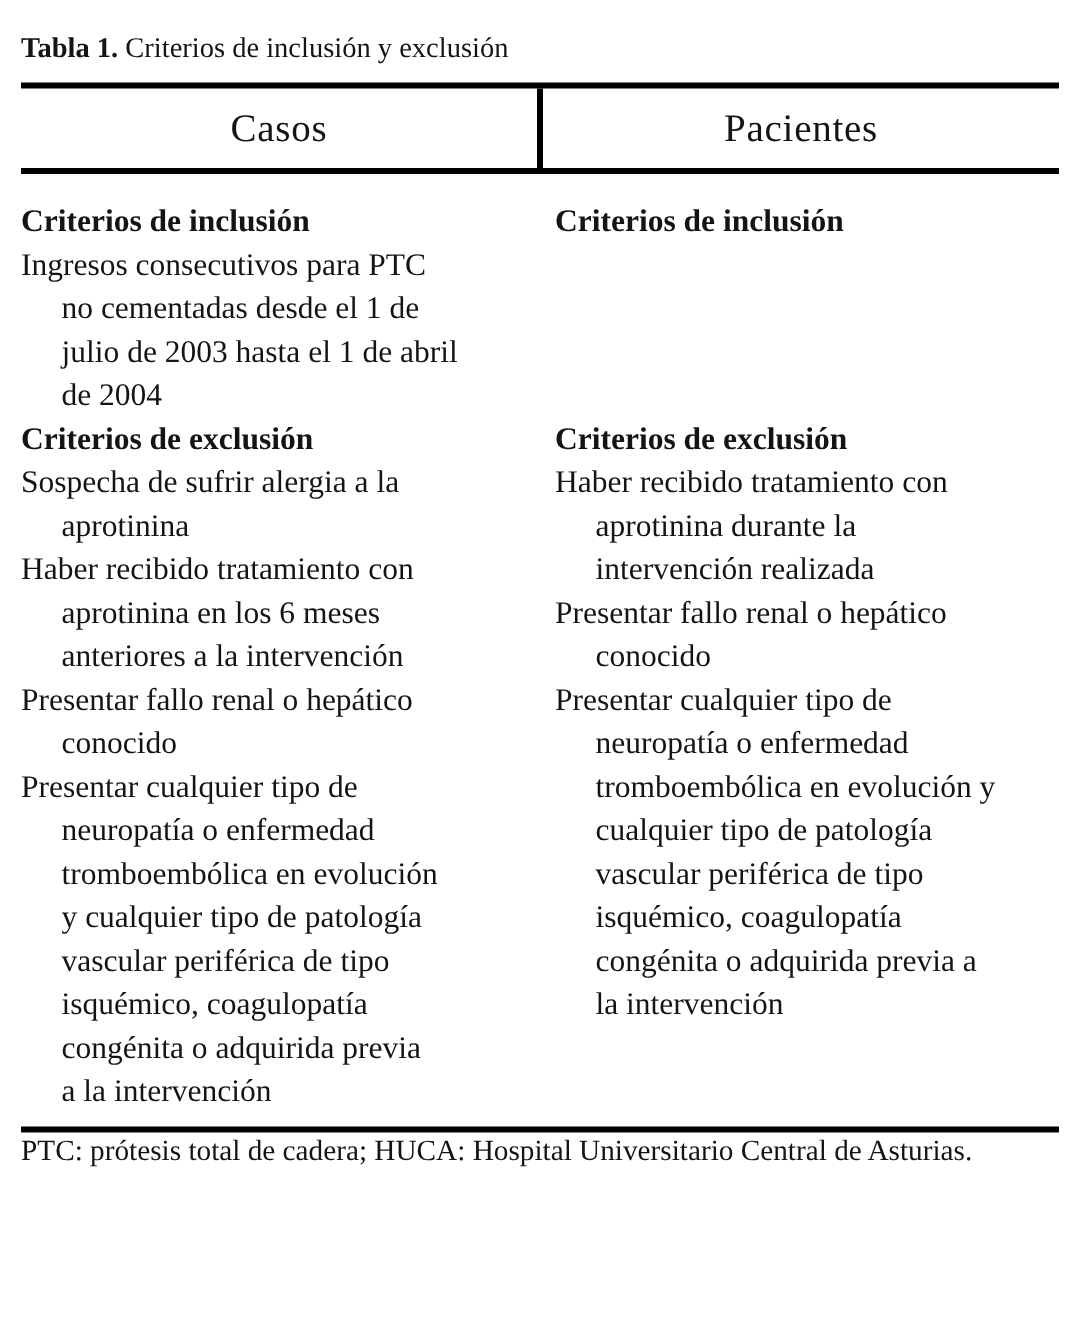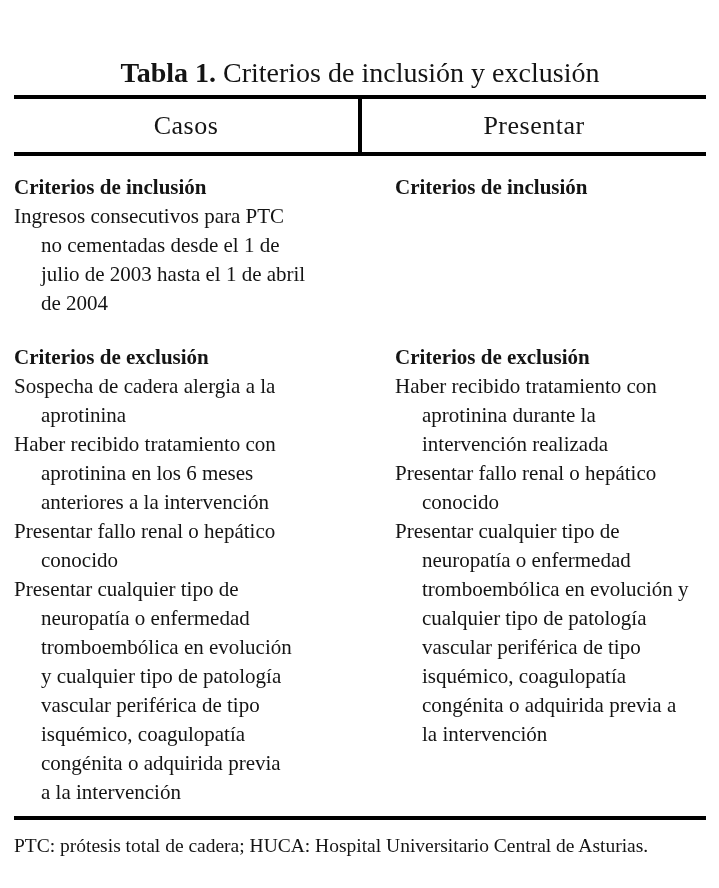--- a/index.html
+++ b/index.html
@@ -14,26 +14,25 @@
     font-family: "Liberation Serif", "DejaVu Serif", serif;
     color: #141414;
   }
   .page {
     box-sizing: border-box;
     width: 719px;
     height: 888px;
     padding: 18px 13px 0 14px;
   }
   .title {
-    text-align: center;
-    font-size: 28px;
+    text-align: left;
+    font-size: 19px;
     line-height: 30px;
     margin-bottom: 7px;
     white-space: nowrap;
-    margin-top: 40px;
   }
   .title .bold { font-weight: bold; }
   .rule {
     height: 4px;
     background: #000000;
   }
   .header-band {
     display: grid;
     grid-template-columns: 1fr 4px 1fr;
     align-items: center;
@@ -46,58 +45,56 @@
   }
   .hcell {
     text-align: center;
     font-size: 26px;
     letter-spacing: 0.5px;
   }
   .tbody {
     display: grid;
     grid-template-columns: 346px 346px;
     padding: 17px 0 9px 0;
-    gap: 25px;
   }
   .cell {
     font-size: 21px;
     line-height: 29px;
   }
   .cell.right { padding-left: 10px; }
   .chead {
     font-weight: bold;
     margin: 0;
     white-space: nowrap;
   }
   .items p {
     margin: 0;
     white-space: pre;
     padding-left: 27px;
     text-indent: -27px;
   }
   .footnote {
     font-size: 19.5px;
     line-height: 26px;
-    margin-top: 13px;
     white-space: nowrap;
   }
 </style>
 </head>
 <body>
 
 <div class="page">
 
   <div class="title"><span class="bold">Tabla 1.</span> <span>Criterios de inclusión y exclusión</span></div>
 
   <div class="rule"></div>
 
   <div class="header-band">
     <div class="hcell">Casos</div>
     <div class="vdiv"></div>
-    <div class="hcell">Presentar</div>
+    <div class="hcell">Pacientes</div>
   </div>
 
   <div class="rule"></div>
 
   <div class="tbody">
 
     <div class="cell">
       <p class="chead">Criterios de inclusión</p>
       <div class="items">
           <p>Ingresos consecutivos para PTC
@@ -107,21 +104,21 @@
         </div>
     </div>
 
     <div class="cell right">
       <p class="chead">Criterios de inclusión</p>
     </div>
 
     <div class="cell">
       <p class="chead">Criterios de exclusión</p>
       <div class="items">
-          <p>Sospecha de cadera alergia a la
+          <p>Sospecha de sufrir alergia a la
 aprotinina</p>
           <p>Haber recibido tratamiento con
 aprotinina en los 6 meses
 anteriores a la intervención</p>
           <p>Presentar fallo renal o hepático
 conocido</p>
           <p>Presentar cualquier tipo de
 neuropatía o enfermedad
 tromboembólica en evolución
 y cualquier tipo de patología

